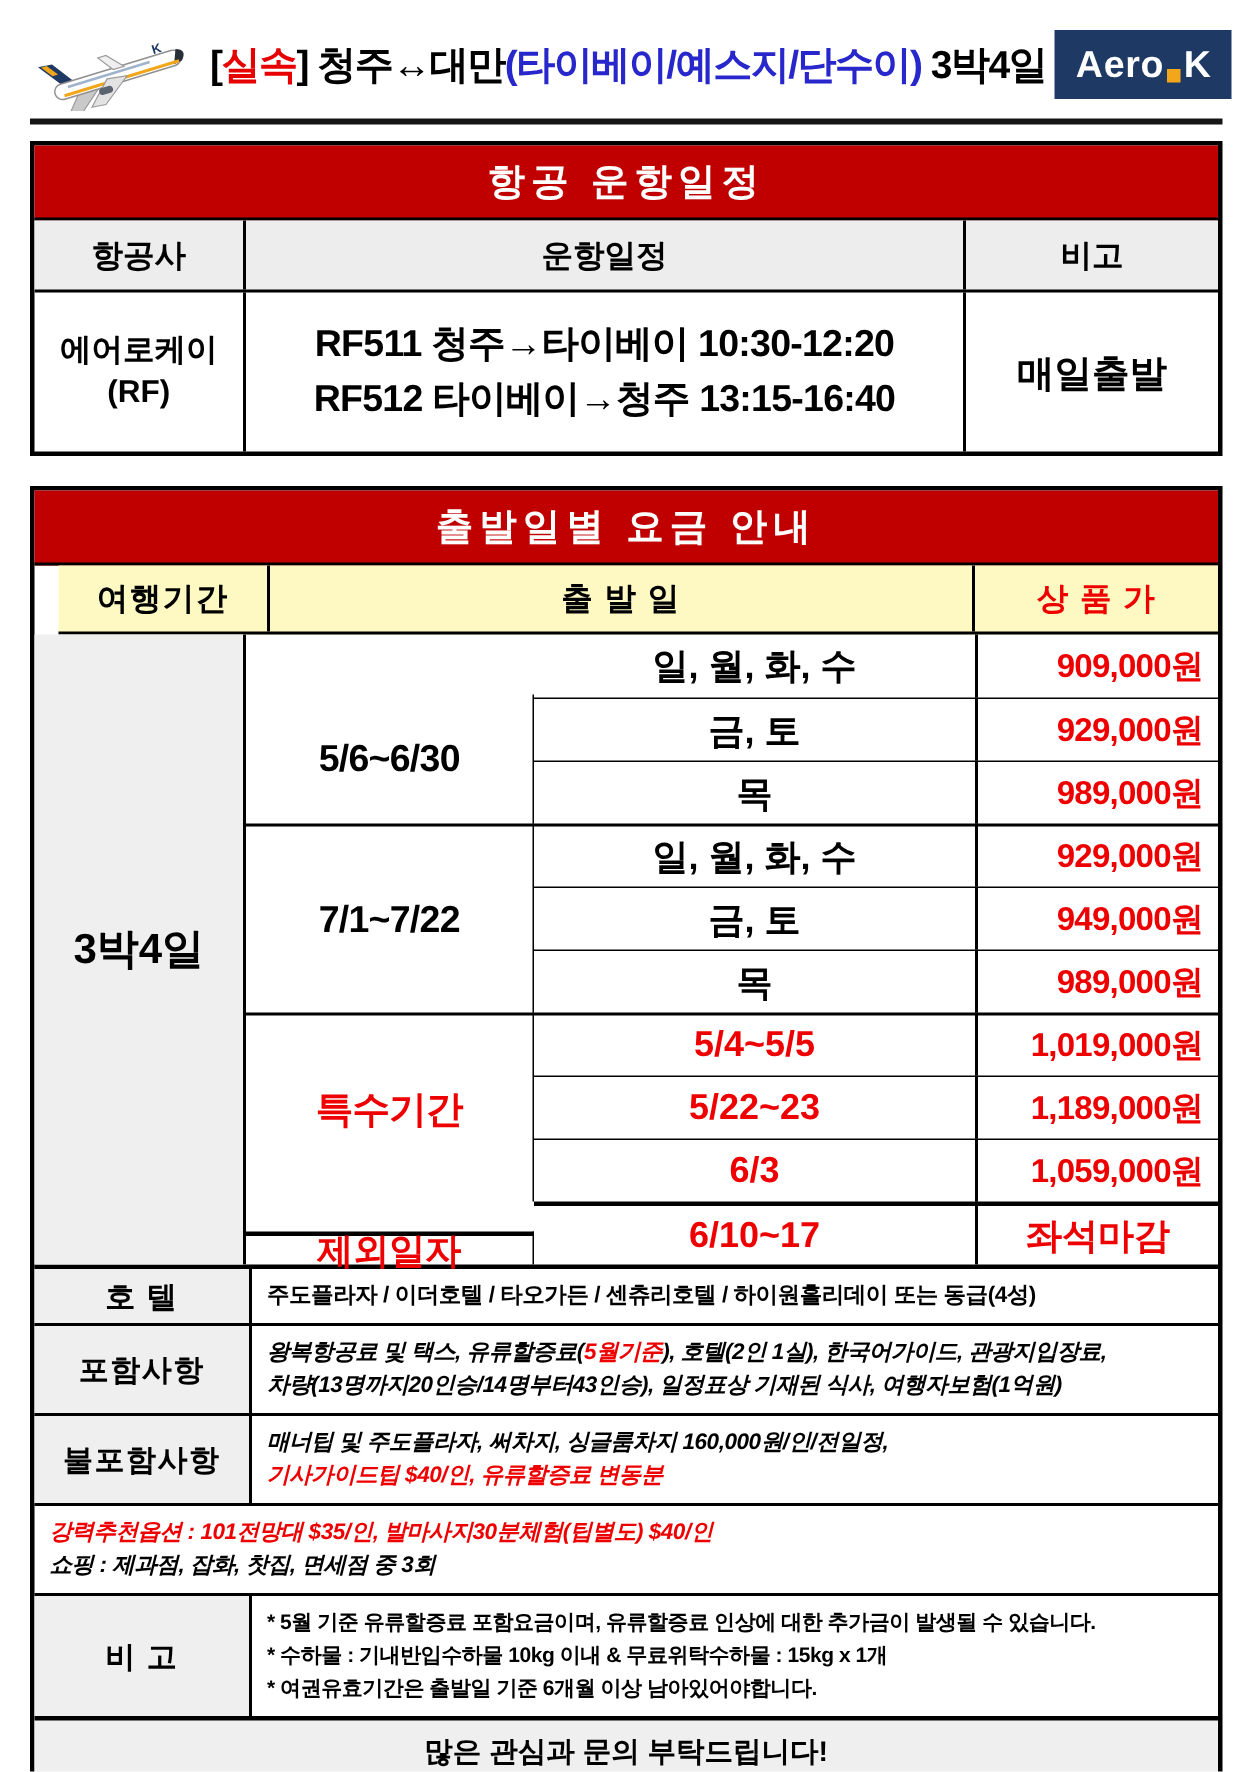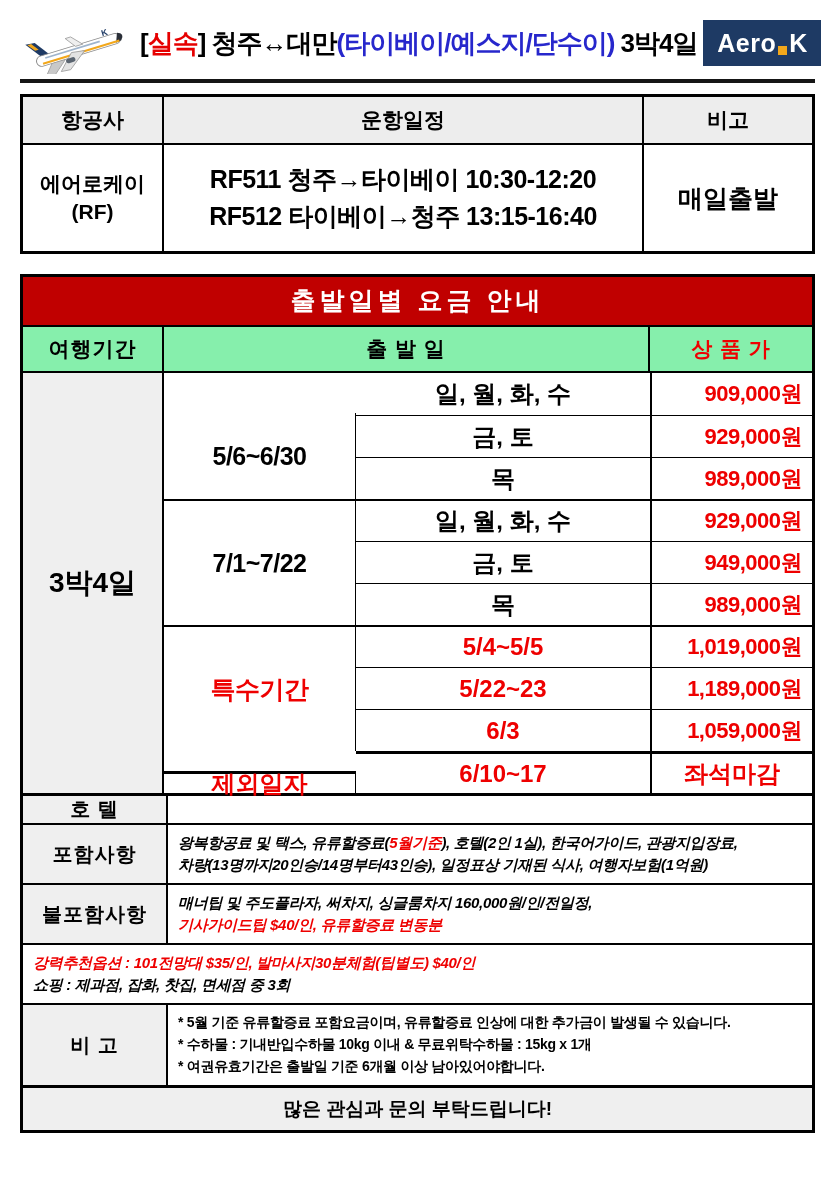--- a/index.html
+++ b/index.html
@@ -49,21 +49,21 @@
   .ft-head, .ft-body { display: grid; grid-template-columns: 141px 1fr 168px; }
   .ft-head { background: #ededed; border-bottom: 2px solid #000; }
   .ft-head .cell { font-size: 21px; padding: 9px 0; }
   .ft-body .cell { min-height: 106px; }
   .airline-cell { font-size: 21px; line-height: 1.35; flex-direction: column; }
   .sched-cell { font-size: 25px; line-height: 1.5; letter-spacing: -0.5px; flex-direction: column; white-space: nowrap; }
   .note-cell  { font-size: 25px; }
 
   
   .pricing { margin-top: 20px; }
-  .pt-head { display: grid; grid-template-columns: 141px 1fr 162px; background: #86efac; border-bottom: 2px solid #000; }
+  .pt-head { display: grid; grid-template-columns: 141px 1fr 162px; background: #fef9c3; border-bottom: 2px solid #000; margin-left: 16px; }
   .pt-head .cell { font-size: 21px; padding: 8px 0; letter-spacing: 1px; }
   .pt-body { display: grid; grid-template-columns: 141px 192px 296px 1fr; grid-auto-rows: 42px; }
   .duration-cell { grid-area: 1 / 1 / 11 / 2; font-size: 28px; }
   .p1 { grid-area: 1 / 2 / 4 / 3; margin-top: 40px; }
   .p2 { grid-area: 4 / 2 / 7 / 3; }
   .p3 { grid-area: 7 / 2 / 10 / 3; }
   .px { grid-area: 10 / 2 / 11 / 3; margin-top: 20px; }
   .period { font-size: 25px; letter-spacing: -0.5px; }
   .day { font-size: 24px; }
   .price { font-size: 22px; justify-content: flex-end; padding-right: 10px; letter-spacing: -0.5px; }
@@ -119,20 +119,21 @@
     </div>
     <div class="logo">
       <span>Aero</span>
         <span class="sq"></span>
         <span>K</span>
     </div>
   </div>
   <div class="rule"></div>
 
   <div class="tbl flight">
+    <div class="tbl-title">항공 운항일정</div>
     <div class="ft-head">
       <div class="cell br2">항공사</div>
       <div class="cell br2">운항일정</div>
       <div class="cell">비고</div>
     </div>
     <div class="ft-body">
       <div class="cell br2 airline-cell">
         <div>에어로케이</div>
         <div>(RF)</div>
       </div>
@@ -179,20 +180,23 @@
       <div class="cell br2 day red d9 bt1">6/3</div>
       <div class="cell red price v9 bt1">1,059,000원</div>
 
       <div class="cell br1 excl red px bt3">제외일자</div>
       <div class="cell br2 excl red dx bt3">6/10~17</div>
       <div class="cell excl red vx bt3">좌석마감</div>
     </div>
 
     <div class="info-row row-hotel bt3">
       <div class="info-label">호 텔</div>
+      <div class="info-content">
+        <div>주도플라자 / 이더호텔 / 타오가든 / 센츄리호텔 / 하이원홀리데이 또는 동급(4성)</div>
+      </div>
     </div>
 
     <div class="info-row row-2line bt2">
       <div class="info-label">포함사항</div>
       <div class="info-content">
         <div><span>왕복항공료 및 택스, 유류할증료(</span><span class="red">5월기준</span><span>), 호텔(2인 1실), 한국어가이드, 관광지입장료,</span></div>
         <div>차량(13명까지20인승/14명부터43인승), 일정표상 기재된 식사, 여행자보험(1억원)</div>
       </div>
     </div>
 

